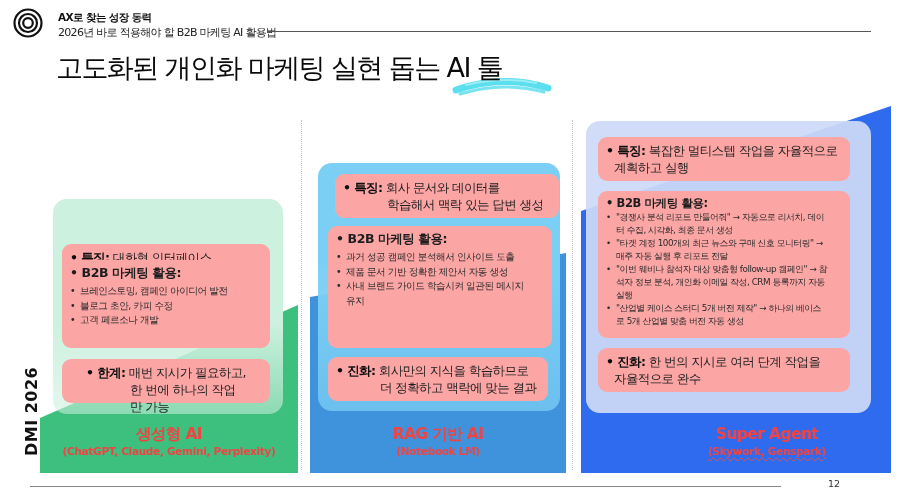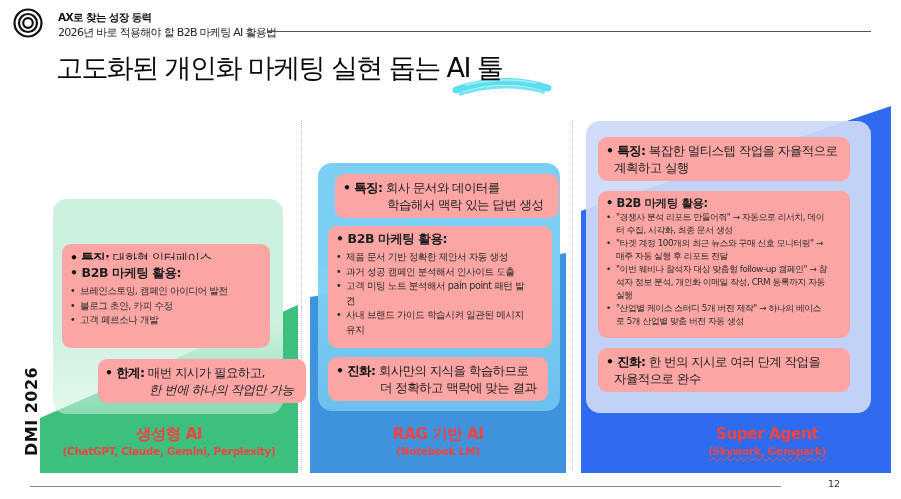--- a/index.html
+++ b/index.html
@@ -76,24 +76,24 @@
 
 <div class="card" style="left:62px; top:260px; width:208px; height:88px; padding:4px 8px;">
   <div class="sec-title">• <span>B2B 마케팅 활용:</span></div>
   <ul>
     <li>브레인스토밍, 캠페인 아이디어 발전</li>
     <li>블로그 초안, 카피 수정</li>
     <li>고객 페르소나 개발</li>
   </ul>
 </div>
 
-<div class="card" style="left:62px; top:359px; width:208px; height:44px; padding:5px 7px;margin-left:36px;">
+<div class="card" style="left:62px; top:359px; width:208px; height:44px; padding:5px 24px;">
   <span class="bold">• </span><span class="bold">한계:</span>
   <span>매번 지시가 필요하고,</span>
-  <span class="ind" style="padding-left:44px;font-style:italic;">한 번에 하나의 작업만 가능</span>
+  <span class="ind" style="padding-left:44px;">한 번에 하나의 작업만 가능</span>
 </div>
 
 <div class="col-label" style="left:40px; top:425px; width:258px;">
   <div class="name">생성형 AI</div>
   <div class="sub">(ChatGPT, Claude, Gemini,  Perplexity)</div>
 </div>
 
 <svg class="col-bg" style="left:310px; top:253px; width:256px; height:220px;" viewBox="0 0 256 220" preserveAspectRatio="none">
   <polygon points="0,44 256,0 256,220 0,220" fill="#3e93dc"></polygon>
 </svg>
@@ -101,23 +101,22 @@
 
 <div class="card" style="left:328px; top:174px; width:224px; height:44px; padding:5px 8px;margin-left:7px;">
   <span class="bold">• </span><span class="bold">특징:</span>
   <span>회사 문서와 데이터를</span>
   <span class="ind" style="padding-left:44px;">학습해서 맥락 있는 답변 생성</span>
 </div>
 
 <div class="card" style="left:328px; top:226px; width:224px; height:122px; padding:4px 8px;">
   <div class="sec-title">• <span>B2B 마케팅 활용:</span></div>
   <ul>
+    <li>과거 성공 캠페인 분석해서 인사이트 도출</li>
     <li>제품 문서 기반 정확한 제안서 자동 생성</li>
-    <li>과거 성공 캠페인 분석해서 인사이트 도출</li>
-    <li style="padding-right:14px;">고객 미팅 노트 분석해서 pain point 패턴 발견</li>
     <li style="padding-right:14px;">사내 브랜드 가이드 학습시켜 일관된 메시지 유지</li>
   </ul>
 </div>
 
 <div class="card" style="left:328px; top:357px; width:220px; height:44px; padding:5px 8px;">
   <span class="bold">• </span><span class="bold">진화:</span>
   <span>회사만의 지식을 학습하므로</span>
   <span class="ind" style="padding-left:44px;">더 정확하고 맥락에 맞는 결과</span>
 </div>
 

